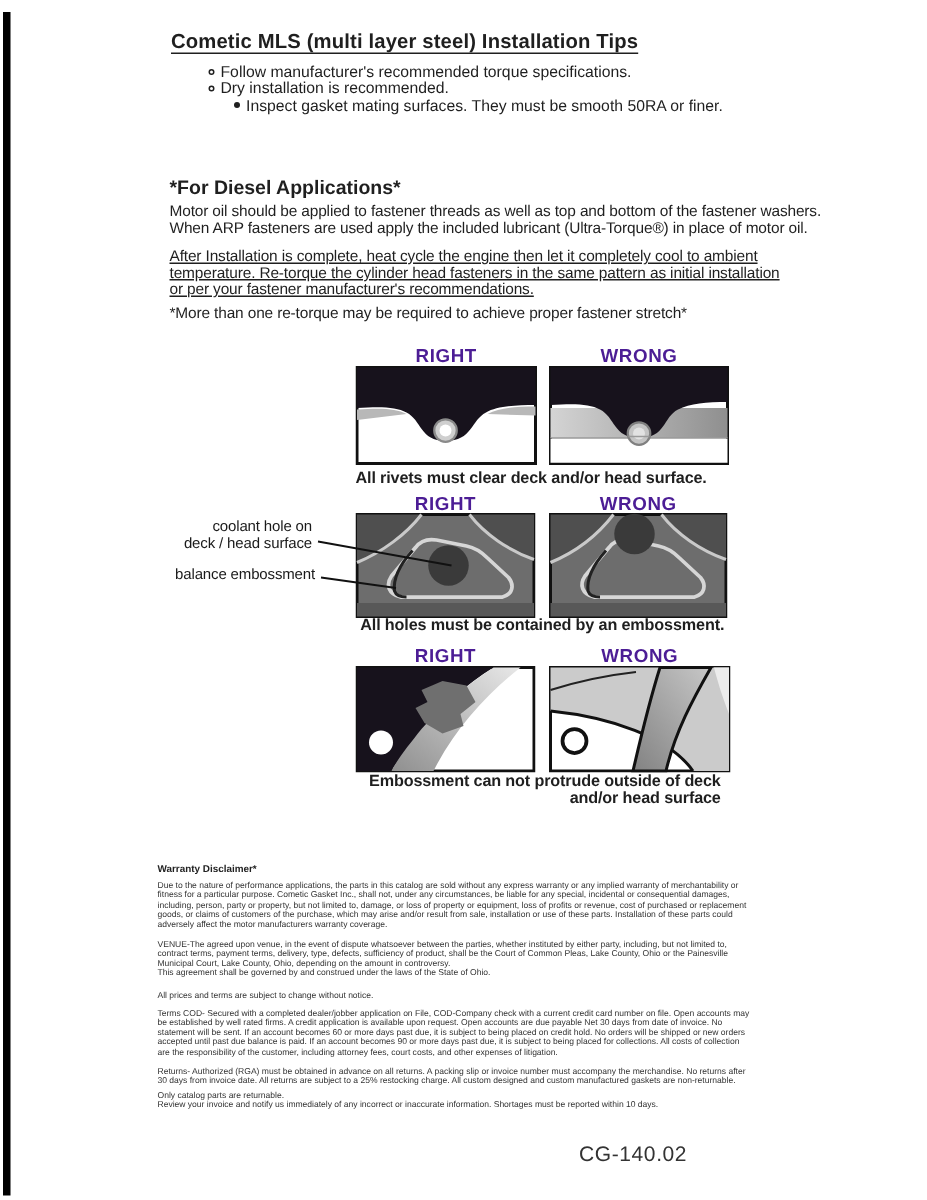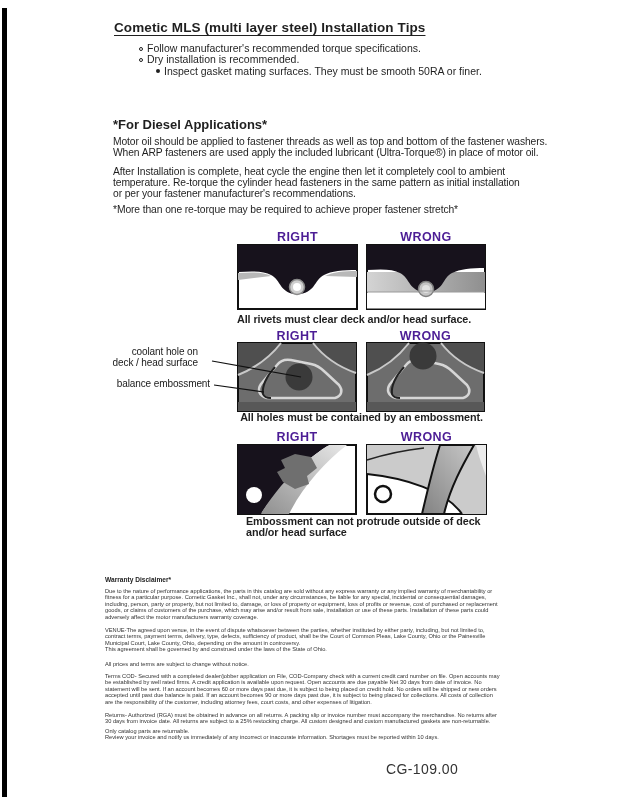--- a/index.html
+++ b/index.html
@@ -21,24 +21,24 @@
     display:inline-block; width:4px; height:4px; border:1px solid #1f1f1f;
     border-radius:50%; margin-right:4px; vertical-align:1.5px;
   }
   .b-dot {
     display:inline-block; width:4px; height:4px; background:#1f1f1f;
     border-radius:50%; margin-right:4px; vertical-align:1.5px;
   }
   .diesel-h { left:113px; top:117px; font-size:13px; font-weight:bold; }
   .body-par { left:113px; font-size:10.3px; line-height:11px; white-space:pre-line; letter-spacing:-.1px; }
   .p1 { top:136px; }
-  .p2 { top:166px; }
+  .p2 { top:166px;text-decoration:underline; }
   .note { top:204px; white-space:nowrap; }
   .dg-head { font-size:12.5px; font-weight:600; text-align:center; letter-spacing:.4px; color:#4c1d95; }
-  .dg-cap { font-size:10.8px; font-weight:bold; letter-spacing:-.1px; white-space:pre-line; }
+  .dg-cap { font-size:10.8px; font-weight:bold; letter-spacing:-.1px; white-space:pre-line;text-align:right; }
   .lbl {
     font-size:10px; line-height:11px; text-align:right; white-space:pre-line;
     color:#1a1a1a; letter-spacing:-.1px;
   }
   .warr { left:105px; width:415px; font-size:5.7px; line-height:6.45px; color:#333;
     white-space:pre-line; letter-spacing:0; }
   .warr-h { left:105px; top:576px; font-size:6.6px; font-weight:bold; color:#222; }
   .footer-code { left:386px; top:761px; font-size:14px; color:#333; letter-spacing:.4px; }
   svg { display:block; }
 </style>
@@ -94,21 +94,21 @@
       <circle cx="60" cy="45" r="7.5" fill="#c4c4c4" stroke="#808080" stroke-width="1.5"></circle>
       <circle cx="60" cy="45" r="4" fill="#e2e2e2"></circle>
       <line x1="53" y1="47" x2="67" y2="47" stroke="#9a9a9a" stroke-width="1"></line>
     </svg>
   </div>
   <div class="abs dg-cap" style="left:237px; top:313px;">All rivets must clear deck and/or head surface.</div>
 
   <div class="abs dg-head" style="left:237px; top:329px; width:120px;">RIGHT</div>
   <div class="abs dg-head" style="left:366px; top:329px; width:119px;">WRONG</div>
 
-  <div class="abs lbl" style="left:48px; top:346px; width:150px;">coolant hole on
+  <div class="abs lbl" style="left:58px; top:346px; width:150px;">coolant hole on
 deck / head surface</div>
   <div class="abs lbl" style="left:60px; top:378px; width:150px;">balance embossment</div>
 
   <div class="abs" style="left:237px; top:342px;">
     <svg width="120" height="70" viewBox="0 0 120 70">
       <rect x="1" y="1" width="118" height="68" fill="#6d6d6d" stroke="#111" stroke-width="2"></rect>
       <path d="M1,1 H44 C34,14 18,26 1,33 Z" fill="#4f4f4f"></path>
       <path d="M44,1 C34,14 18,26 1,33" stroke="#c9c9c9" stroke-width="2" fill="none"></path>
       <path d="M119,1 H76 C86,14 102,25 119,31 Z" fill="#4f4f4f"></path>
       <path d="M76,1 C86,14 102,25 119,31" stroke="#c9c9c9" stroke-width="2" fill="none"></path>
@@ -191,15 +191,15 @@
   <div class="abs warr" style="top:673px;">Terms COD- Secured with a completed dealer/jobber application on File, COD-Company check with a current credit card number on file.  Open accounts may
 be established by well rated firms.  A credit application is available upon request.  Open accounts are due payable Net 30 days from date of invoice.  No
 statement will be sent.  If an account becomes 60 or more days past due, it is subject to being placed on credit hold.  No orders will be shipped or new orders
 accepted until past due balance is paid.  If an account becomes 90 or more days past due, it is subject to being placed for collections.  All costs of collection
 are the responsibility of the customer, including attorney fees, court costs, and other expenses of litigation.</div>
   <div class="abs warr" style="top:712px;">Returns- Authorized (RGA) must be obtained in advance on all returns.  A packing slip or invoice number must accompany the merchandise.  No returns after
 30 days from invoice date.  All returns are subject to a 25% restocking charge.  All custom designed and custom manufactured gaskets are non-returnable.</div>
   <div class="abs warr" style="top:728px;">Only catalog parts are returnable.
 Review your invoice and notify us immediately of any incorrect or inaccurate information.  Shortages must be reported within 10 days.</div>
 
-  <div class="abs footer-code">CG-109.00</div>
+  <div class="abs footer-code">CG-140.02</div>
 
 </div>
 
 </body></html>

